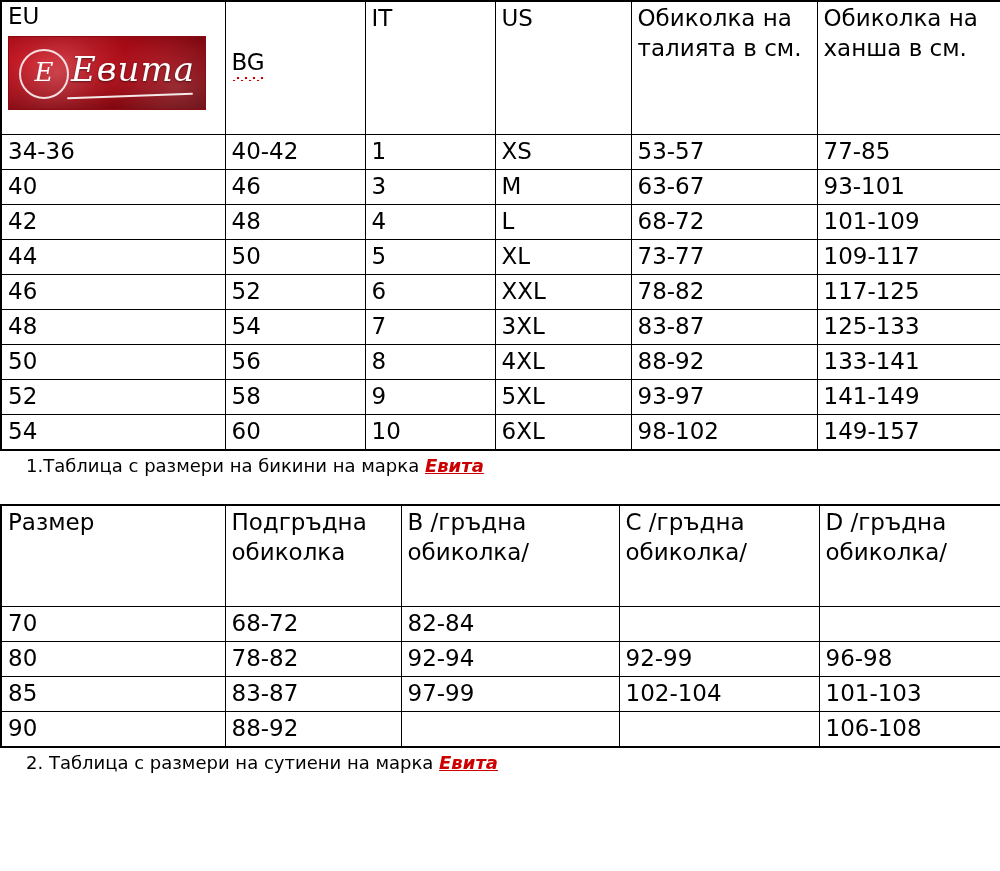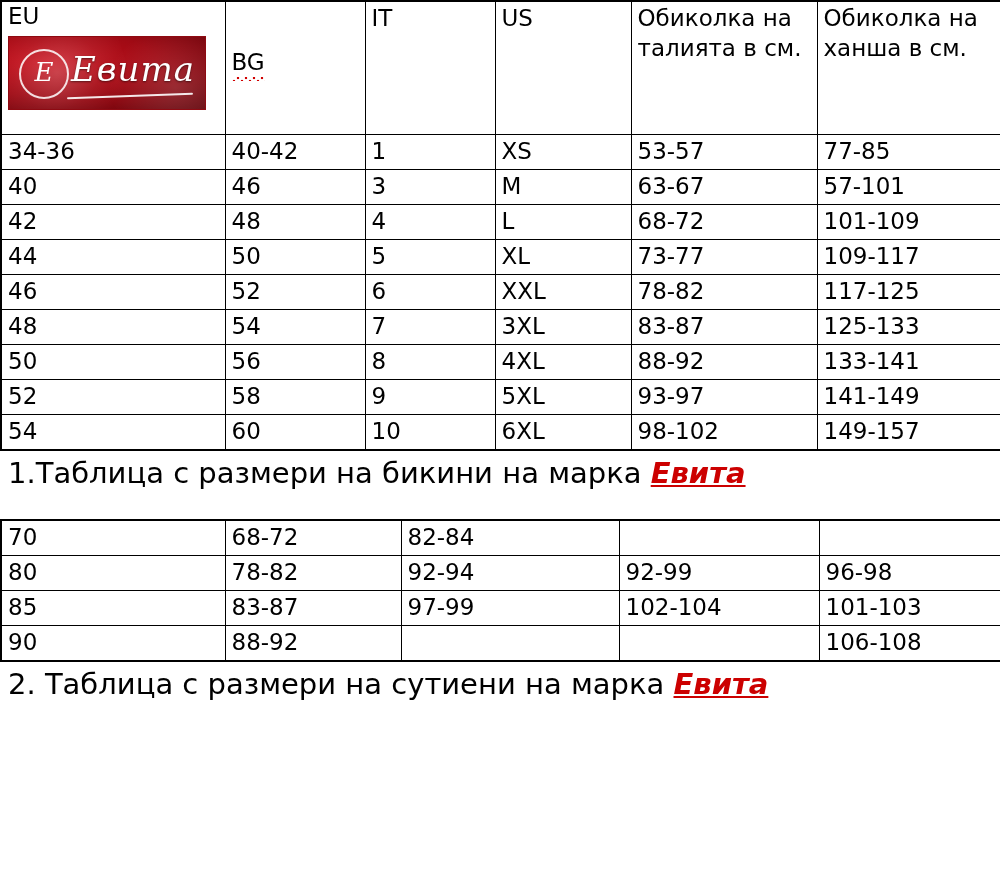--- a/index.html
+++ b/index.html
@@ -134,24 +134,25 @@
     left: 58px;
     bottom: 12px;
     width: 126px;
     height: 2px;
     background: rgba(255,255,255,0.9);
     border-radius: 2px;
     transform: rotate(-2deg);
   }
 
   .caption {
-    font-size: 29px;
+    font-size: 18px;
     line-height: 1.35;
-    padding: 3px 0 0 8px;
+    padding: 3px 0 0 2px;
     white-space: nowrap;
+    margin-left: 24px;
   }
   .caption .brand-link {
     color: #cc0000;
     font-style: italic;
     font-weight: bold;
     text-decoration: underline;
   }
   .gap {
     height: 26px;
   }
@@ -214,21 +215,21 @@
         <td>XS</td>
         <td>53-57</td>
         <td>77-85</td>
       </tr>
       <tr class="body-row">
         <td>40</td>
         <td>46</td>
         <td>3</td>
         <td>M</td>
         <td>63-67</td>
-        <td>57-101</td>
+        <td>93-101</td>
       </tr>
       <tr class="body-row">
         <td>42</td>
         <td>48</td>
         <td>4</td>
         <td>L</td>
         <td>68-72</td>
         <td>101-109</td>
       </tr>
       <tr class="body-row">
@@ -290,20 +291,27 @@
 
   <table class="size-table" id="table-bra">
     <colgroup>
       <col class="c0">
         <col class="c1">
         <col class="c2">
         <col class="c3">
         <col class="c4">
     </colgroup>
     <tbody>
+      <tr class="head-row-bra">
+        <td>Размер</td>
+        <td>Подгръдна обиколка</td>
+        <td>B /гръдна обиколка/</td>
+        <td>C /гръдна обиколка/</td>
+        <td>D /гръдна обиколка/</td>
+      </tr>
       <tr class="body-row">
         <td>70</td>
         <td>68-72</td>
         <td>82-84</td>
         <td></td>
         <td></td>
       </tr>
       <tr class="body-row">
         <td>80</td>
         <td>78-82</td>

